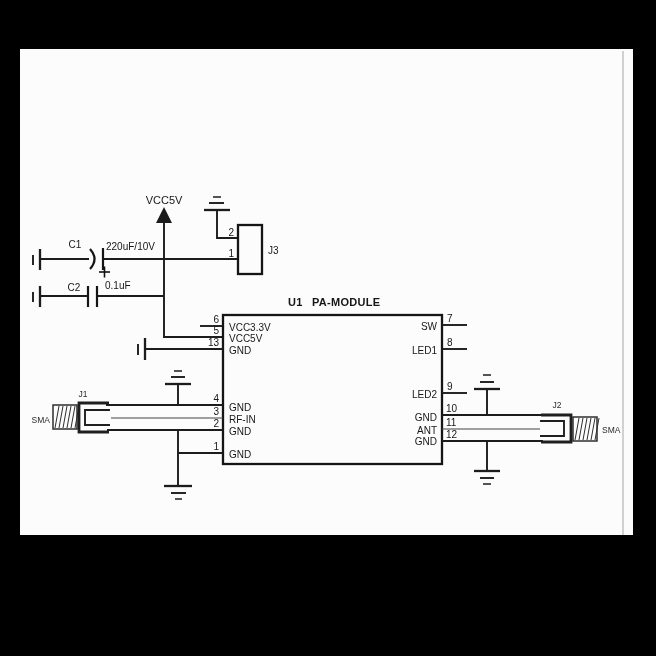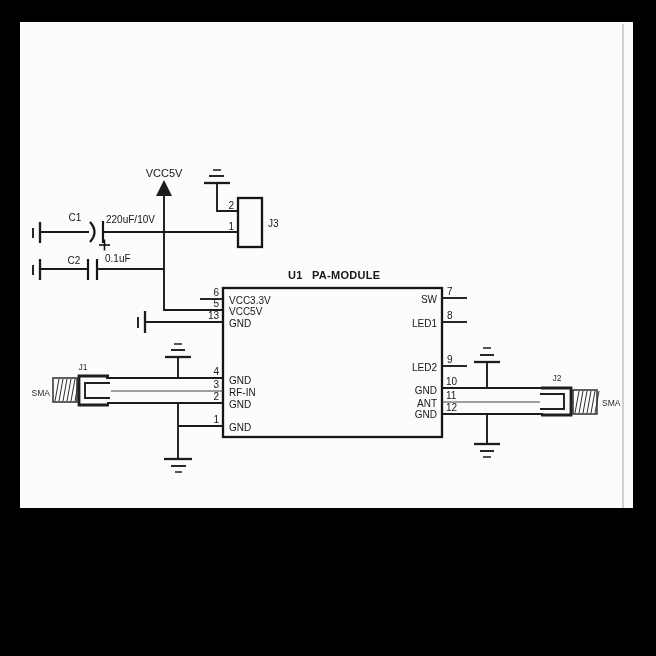--- a/index.html
+++ b/index.html
@@ -1,16 +1,16 @@
 <!DOCTYPE html>
 <html><head>
 <meta charset="utf-8">
 <style>
   html,body{margin:0;padding:0;background:#000;}
-  .stage{position:relative;width:656px;height:508px;background:#000;overflow:hidden;}
+  .stage{position:relative;width:656px;height:508px;background:#000;overflow:hidden;margin-top:27px;}
   svg{position:absolute;left:0;top:0;}
   svg text{font-family:"Liberation Sans","DejaVu Sans",sans-serif;fill:#161616;}
   .t10{font-size:10px;}
   .t11{font-size:11px;}
   .t11b{font-size:11px;font-weight:600;letter-spacing:.3px;}
   .t9{font-size:8.5px;fill:#2a2a2a;}
   .wire{stroke:#1c1c1c;stroke-width:1.9;fill:none;}
   .thinwire{stroke:#434343;stroke-width:1.2;fill:none;}
   .boxline{stroke:#151515;stroke-width:2.3;fill:none;}
   .gndw{stroke:#1c1c1c;stroke-width:2.3;fill:none;}

